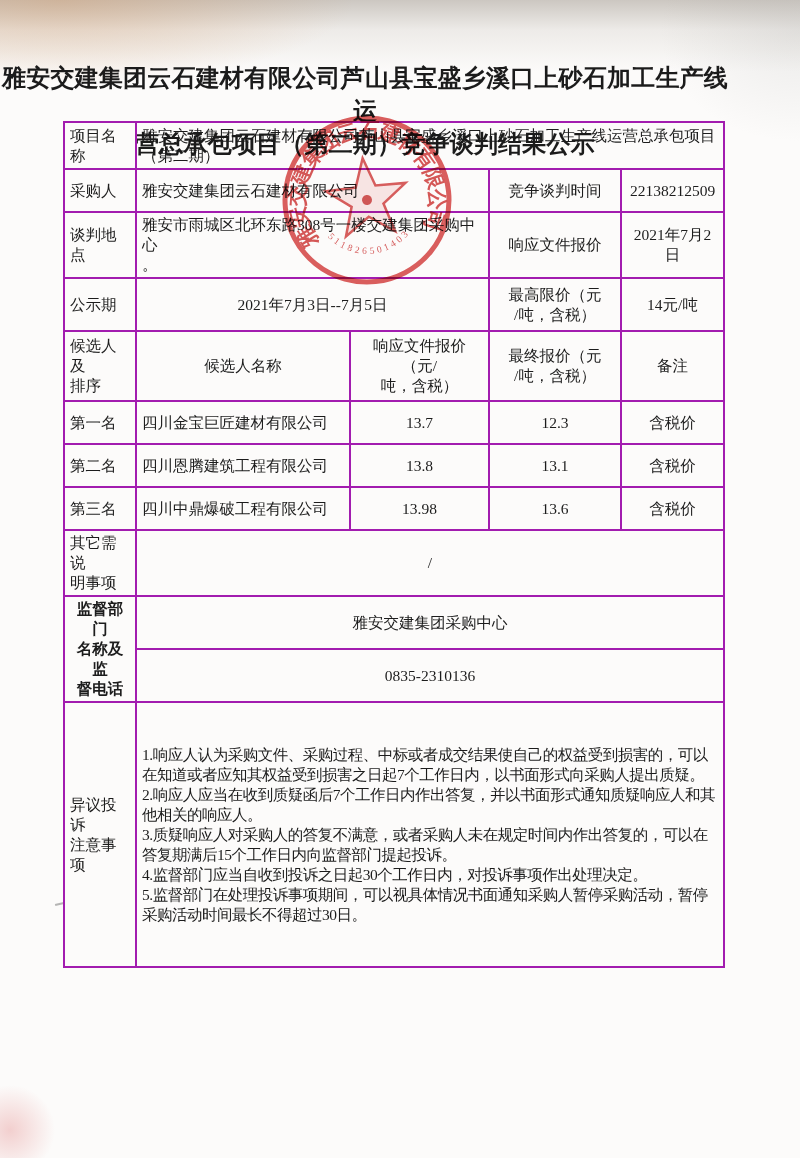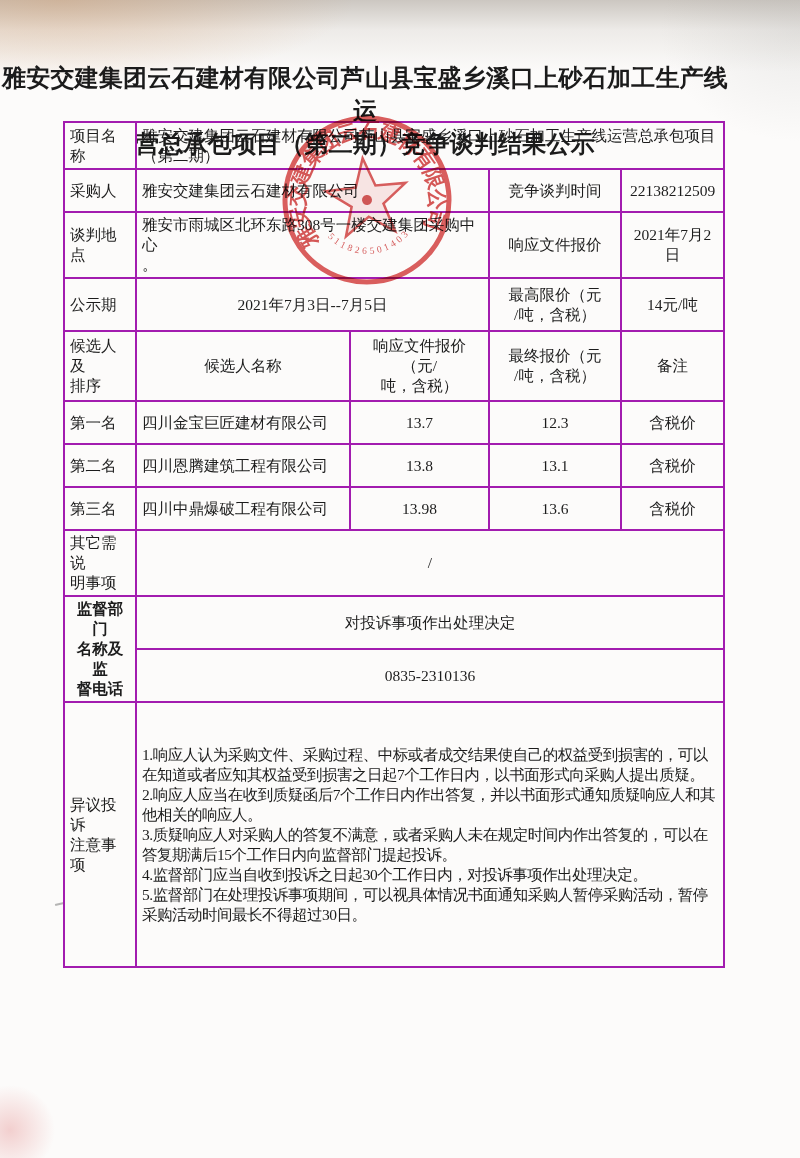--- a/index.html
+++ b/index.html
@@ -120,21 +120,21 @@
     </tr>
     <tr style="height:39px">
       <td class="lbl">其它需说
 明事项</td>
       <td class="ctr" colspan="4">/</td>
     </tr>
     <tr style="height:40px">
       <td class="lblc" rowspan="2">监督部门
 名称及监
 督电话</td>
-      <td class="ctr" colspan="4">对投诉事项作出处理决定</td>
+      <td class="ctr" colspan="4">雅安交建集团采购中心</td>
     </tr>
     <tr style="height:40px">
       <td class="ctr" colspan="4">0835-2310136</td>
     </tr>
     <tr style="height:265px">
       <td class="lbl">异议投诉
 注意事项</td>
       <td class="obj" colspan="4">1.响应人认为采购文件、采购过程、中标或者成交结果使自己的权益受到损害的，可以在知道或者应知其权益受到损害之日起7个工作日内，以书面形式向采购人提出质疑。
 2.响应人应当在收到质疑函后7个工作日内作出答复，并以书面形式通知质疑响应人和其他相关的响应人。
 3.质疑响应人对采购人的答复不满意，或者采购人未在规定时间内作出答复的，可以在答复期满后15个工作日内向监督部门提起投诉。

